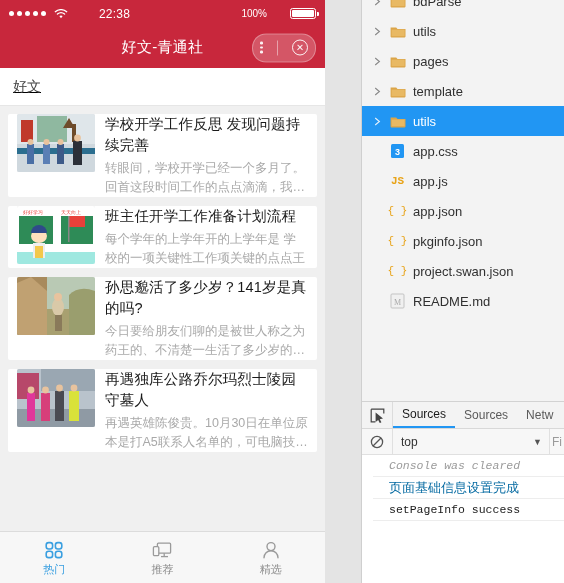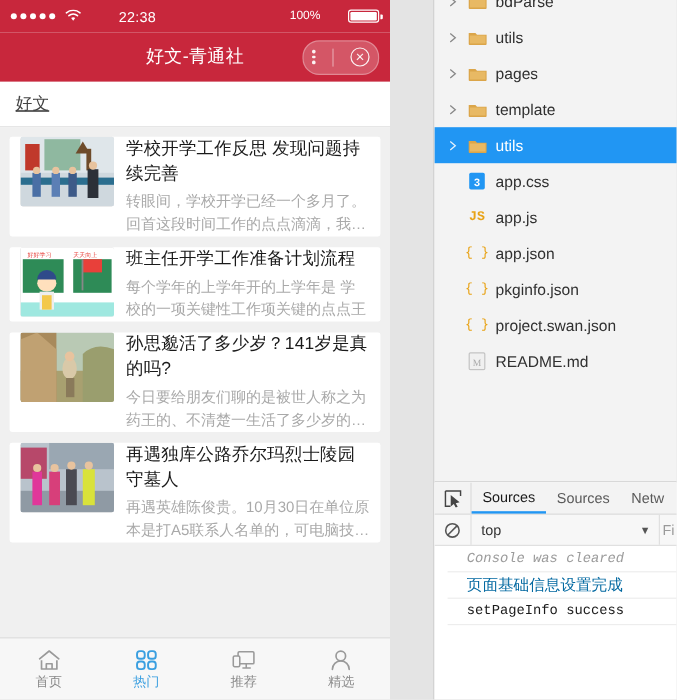--- a/index.html
+++ b/index.html
@@ -236,30 +236,20 @@
         </div>
         <div class="card-body">
           <p class="card-title">再遇独库公路乔尔玛烈士陵园守墓人</p>
           <p class="card-desc">再遇英雄陈俊贵。10月30日在单位原本是打A5联系人名单的，可电脑技术水平一般</p>
         </div>
       </div>
 
     </div>
 
     <div class="tabbar">
-      <div class="tab">
-        <span>
-          <svg width="22" height="20" viewBox="0 0 22 20" fill="none" stroke="#9a9a9a" stroke-width="1.4">
-            <path d="M3 9 L11 2.5 L19 9" stroke-linecap="round" stroke-linejoin="round"></path>
-            <path d="M4.6 10.2 V17.5 H17.4 V10.2" stroke-linejoin="round"></path>
-            <path d="M8.6 17.5 v-4.4 h4.8 v4.4" stroke-linejoin="round"></path>
-          </svg>
-        </span>
-        <span>首页</span>
-      </div>
       <div class="tab active">
         <span>
           <svg width="22" height="20" viewBox="0 0 22 20" fill="none" stroke="#3a9fe0" stroke-width="1.6">
             <rect x="3.2" y="2.6" width="6.4" height="6.4" rx="2.4"></rect>
             <rect x="12.4" y="2.6" width="6.4" height="6.4" rx="2.4"></rect>
             <rect x="3.2" y="11.2" width="6.4" height="6.4" rx="2.4"></rect>
             <rect x="12.4" y="11.2" width="6.4" height="6.4" rx="2.4"></rect>
           </svg>
         </span>
         <span>热门</span>

